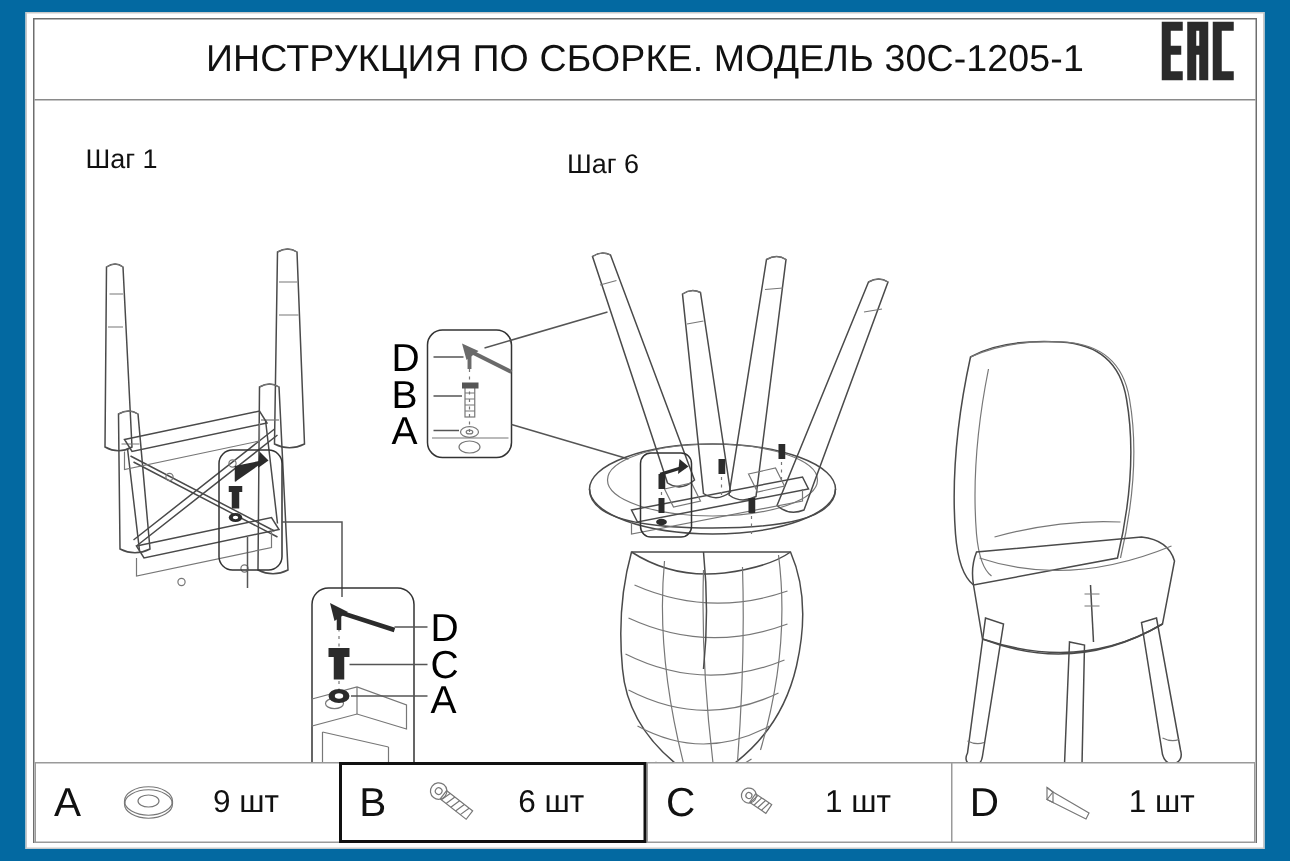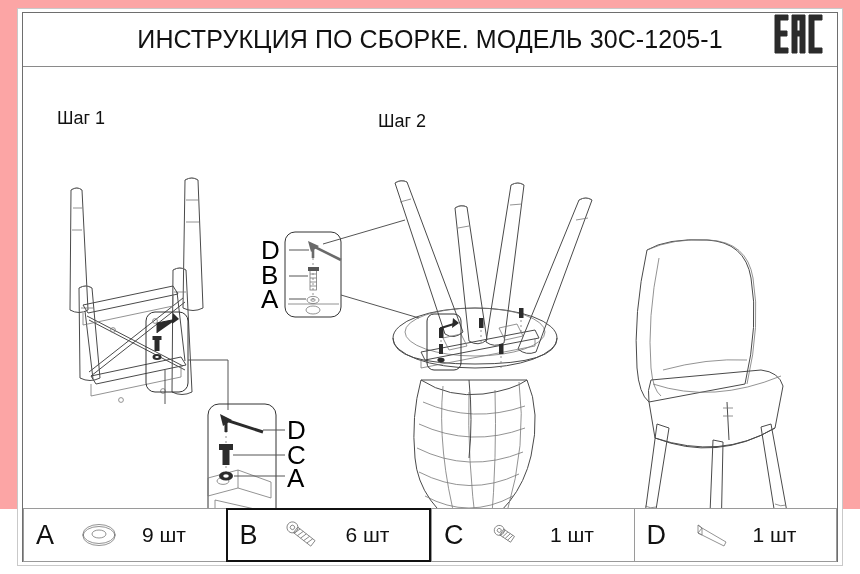--- a/index.html
+++ b/index.html
@@ -1,36 +1,36 @@
 <!DOCTYPE html>
 <html><head>
 <meta charset="utf-8">
 <style>
   html,body{margin:0;padding:0;background:#ffffff;}
   body{width:860px;height:574px;overflow:hidden;
        font-family:"Liberation Sans","DejaVu Sans",sans-serif;color:#111;}
 
-  .page{position:absolute;left:0;top:0;width:860px;height:509px;background:#fca5a5;}
+  .page{position:absolute;left:0;top:0;width:860px;height:574px;background:#0369a1;}
 
   
   .outer-frame{position:absolute;left:17px;top:8px;width:826px;height:558px;
      border:1px solid #c9c9c9;box-sizing:border-box;background:#fff;}
   .inner-frame{position:absolute;left:22px;top:12px;width:816px;height:550px;
      border:1px solid #6e6e6e;box-sizing:border-box;background:#fff;}
 
   
   .header{position:absolute;left:23px;top:13px;width:814px;height:54px;
      border-bottom:1px solid #8a8a8a;box-sizing:border-box;
      display:flex;align-items:center;justify-content:center;}
   .title{font-size:25px;font-weight:400;letter-spacing:.1px;white-space:nowrap;
      color:#111;line-height:1;}
   .eac{position:absolute;right:34px;top:14px;width:52px;height:40px;}
 
   
-  .work{position:absolute;left:23px;top:68px;width:814px;height:440px;overflow:hidden;margin-top:12px;}
+  .work{position:absolute;left:23px;top:68px;width:814px;height:440px;overflow:hidden;}
 
   .step-label{position:absolute;font-size:18px;color:#111;white-space:nowrap;}
   #step1-label{left:34px;top:28px;}
   #step2-label{left:355px;top:31px;}
 
   .svg-layer{position:absolute;left:0;top:0;width:814px;height:440px;}
 
   
   .cl{position:absolute;font-size:26px;line-height:1;color:#000;font-weight:400;}
 
@@ -71,21 +71,21 @@
     <path class="dk" fill="#1a1a1a" stroke="none" d="M1,1 H14 V6 H6 V17 H13 V22 H6 V34 H14 V39 H1 Z"></path>
 
     <path class="dk" fill="#1a1a1a" stroke="none" d="M18,1 H31 V39 H26 V22 H23 V39 H18 Z M23,6 V17 H26 V6 Z"></path>
 
     <path class="dk" fill="#1a1a1a" stroke="none" d="M35,1 H48 V6 H40 V34 H48 V39 H35 Z"></path>
   </svg>
 
   <div class="work">
 
     <div class="step-label" id="step1-label">Шаг 1</div>
-    <div class="step-label" id="step2-label">Шаг 2</div>
+    <div class="step-label" id="step2-label">Шаг 6</div>
 
     <svg class="svg-layer" viewBox="0 0 814 440">
       <g>
 
         <path class="ln" d="M48,110 q6,-4 11,0 l6,120 q-9,5 -18,0 Z"></path>
         <path class="thin" d="M48,110 q6,-4 11,0"></path>
         <path class="thin" d="M50,128 h9 M49,150 h10"></path>
 
         <path class="ln" d="M56,208 q7,-4 13,0 l8,90 q-10,5 -20,0 Z"></path>
         <path class="thin" d="M56,208 q7,-4 13,0"></path>

